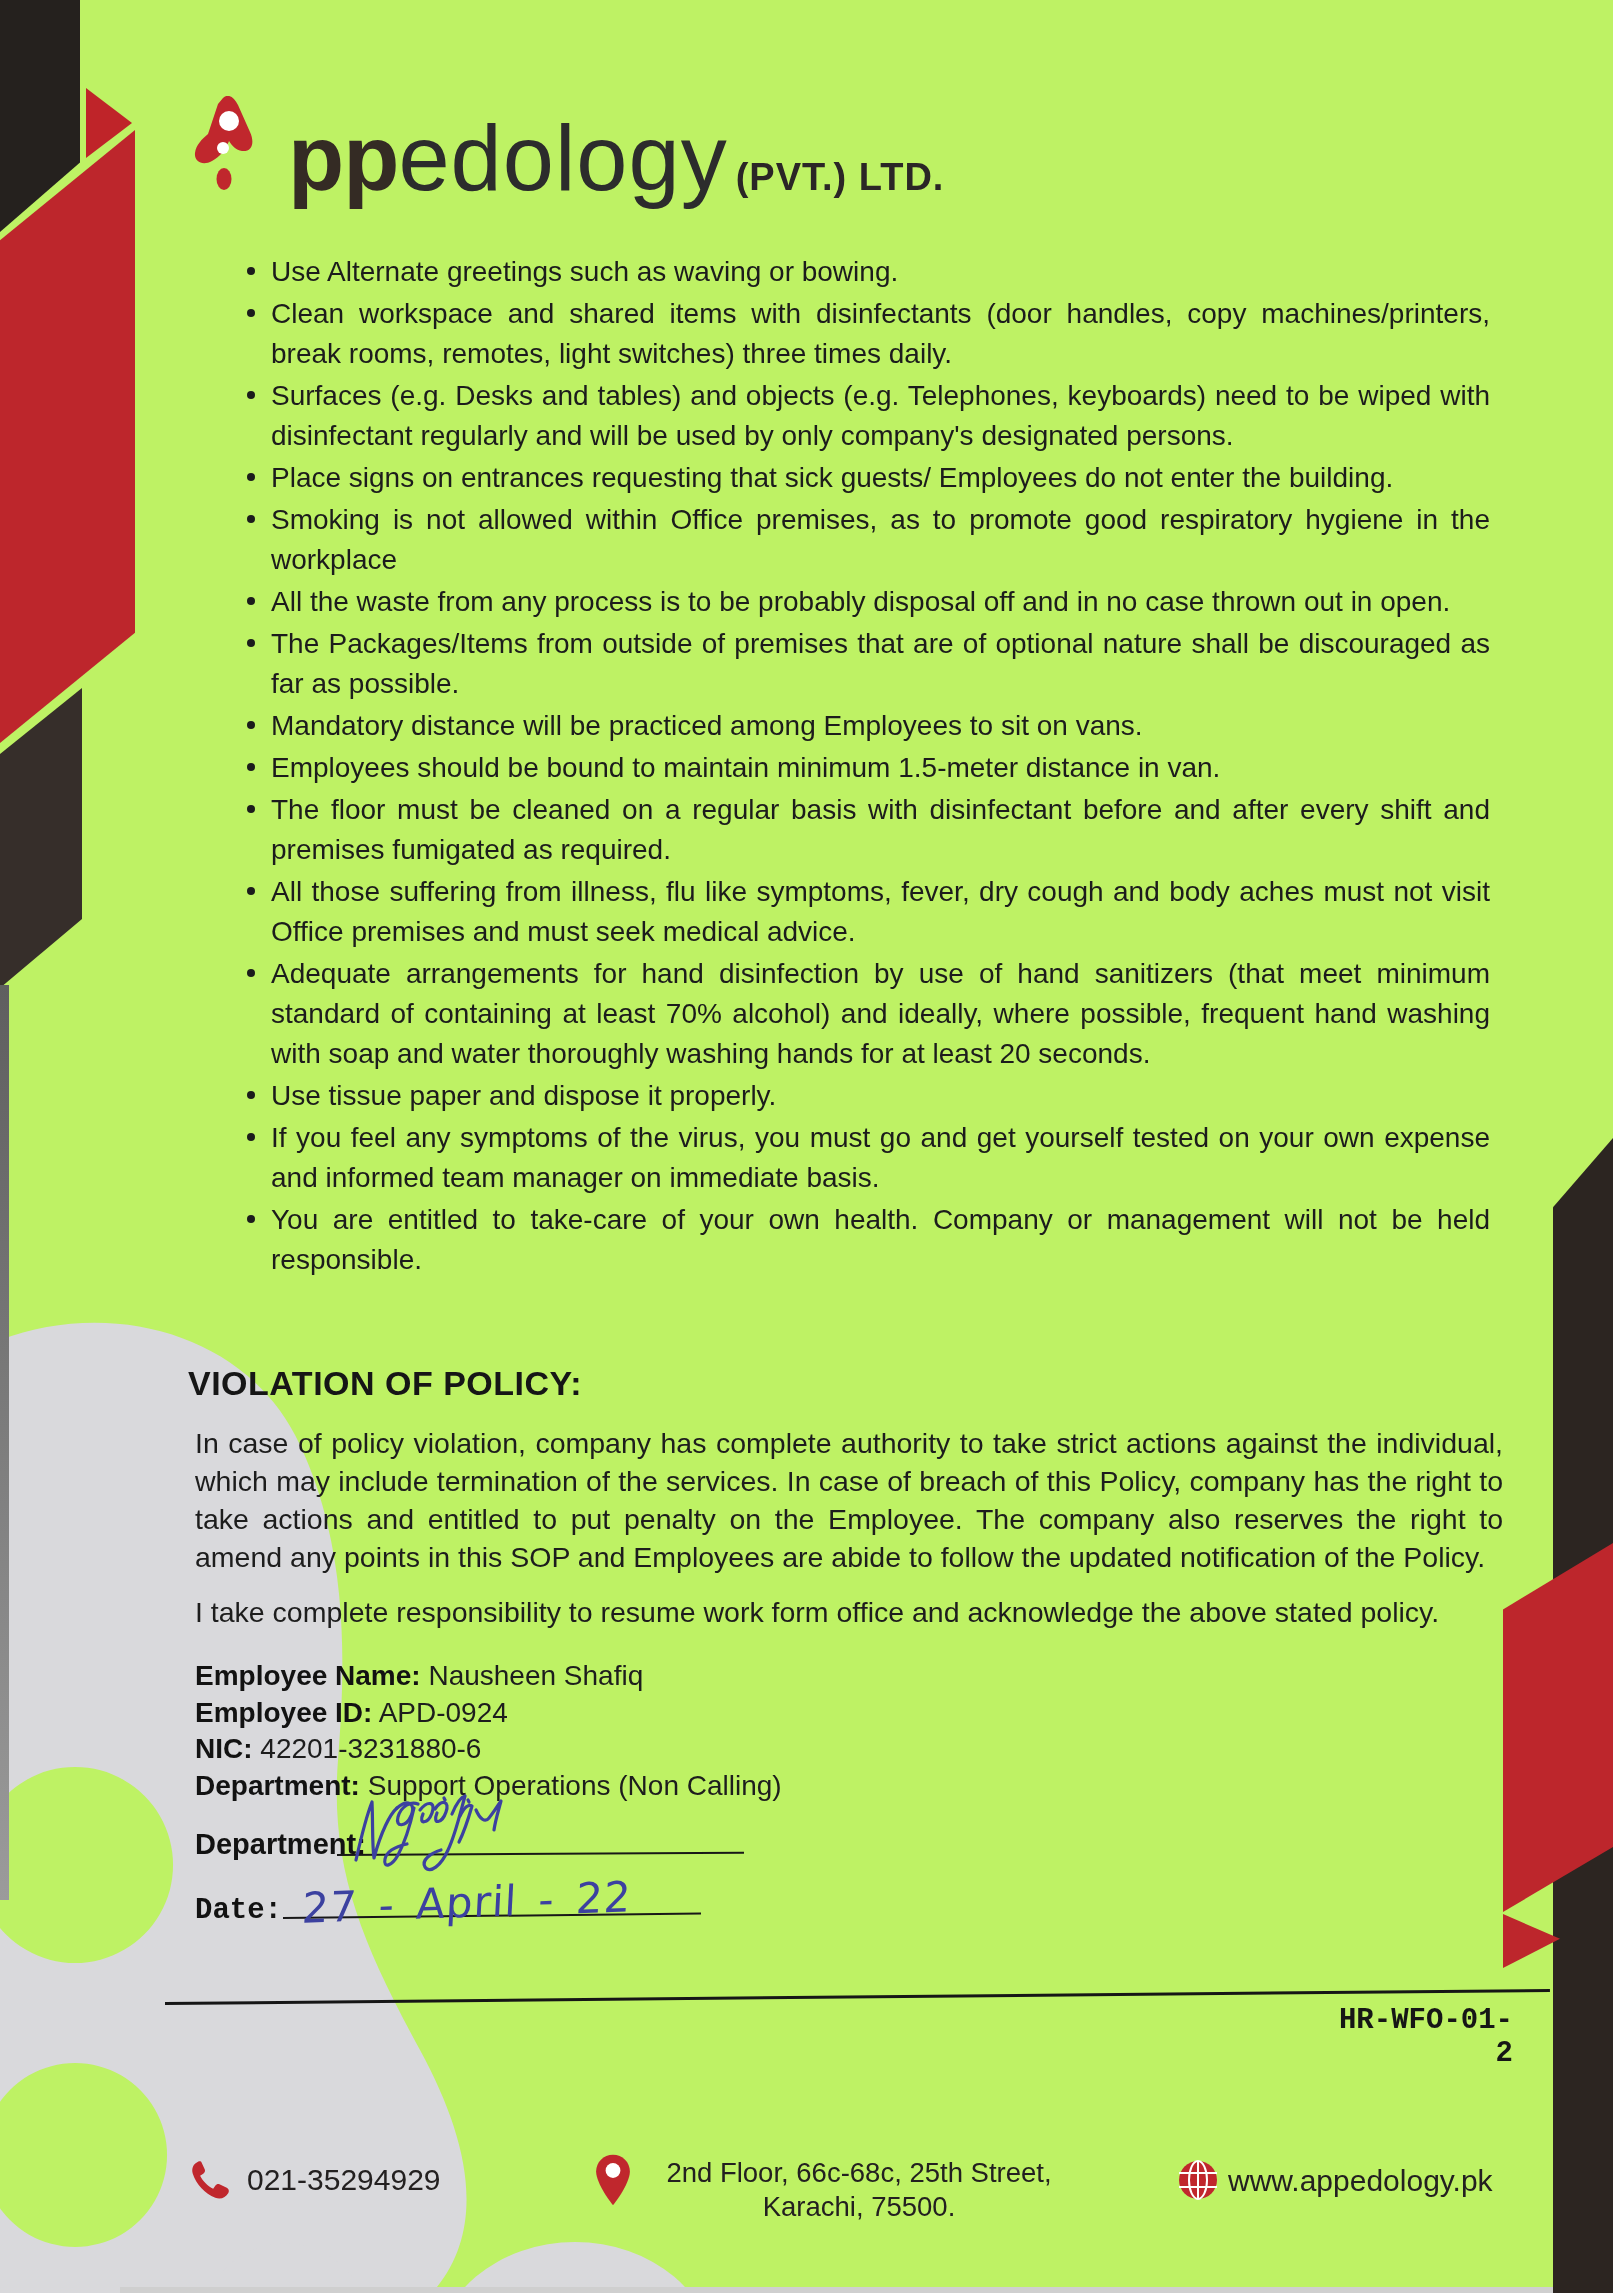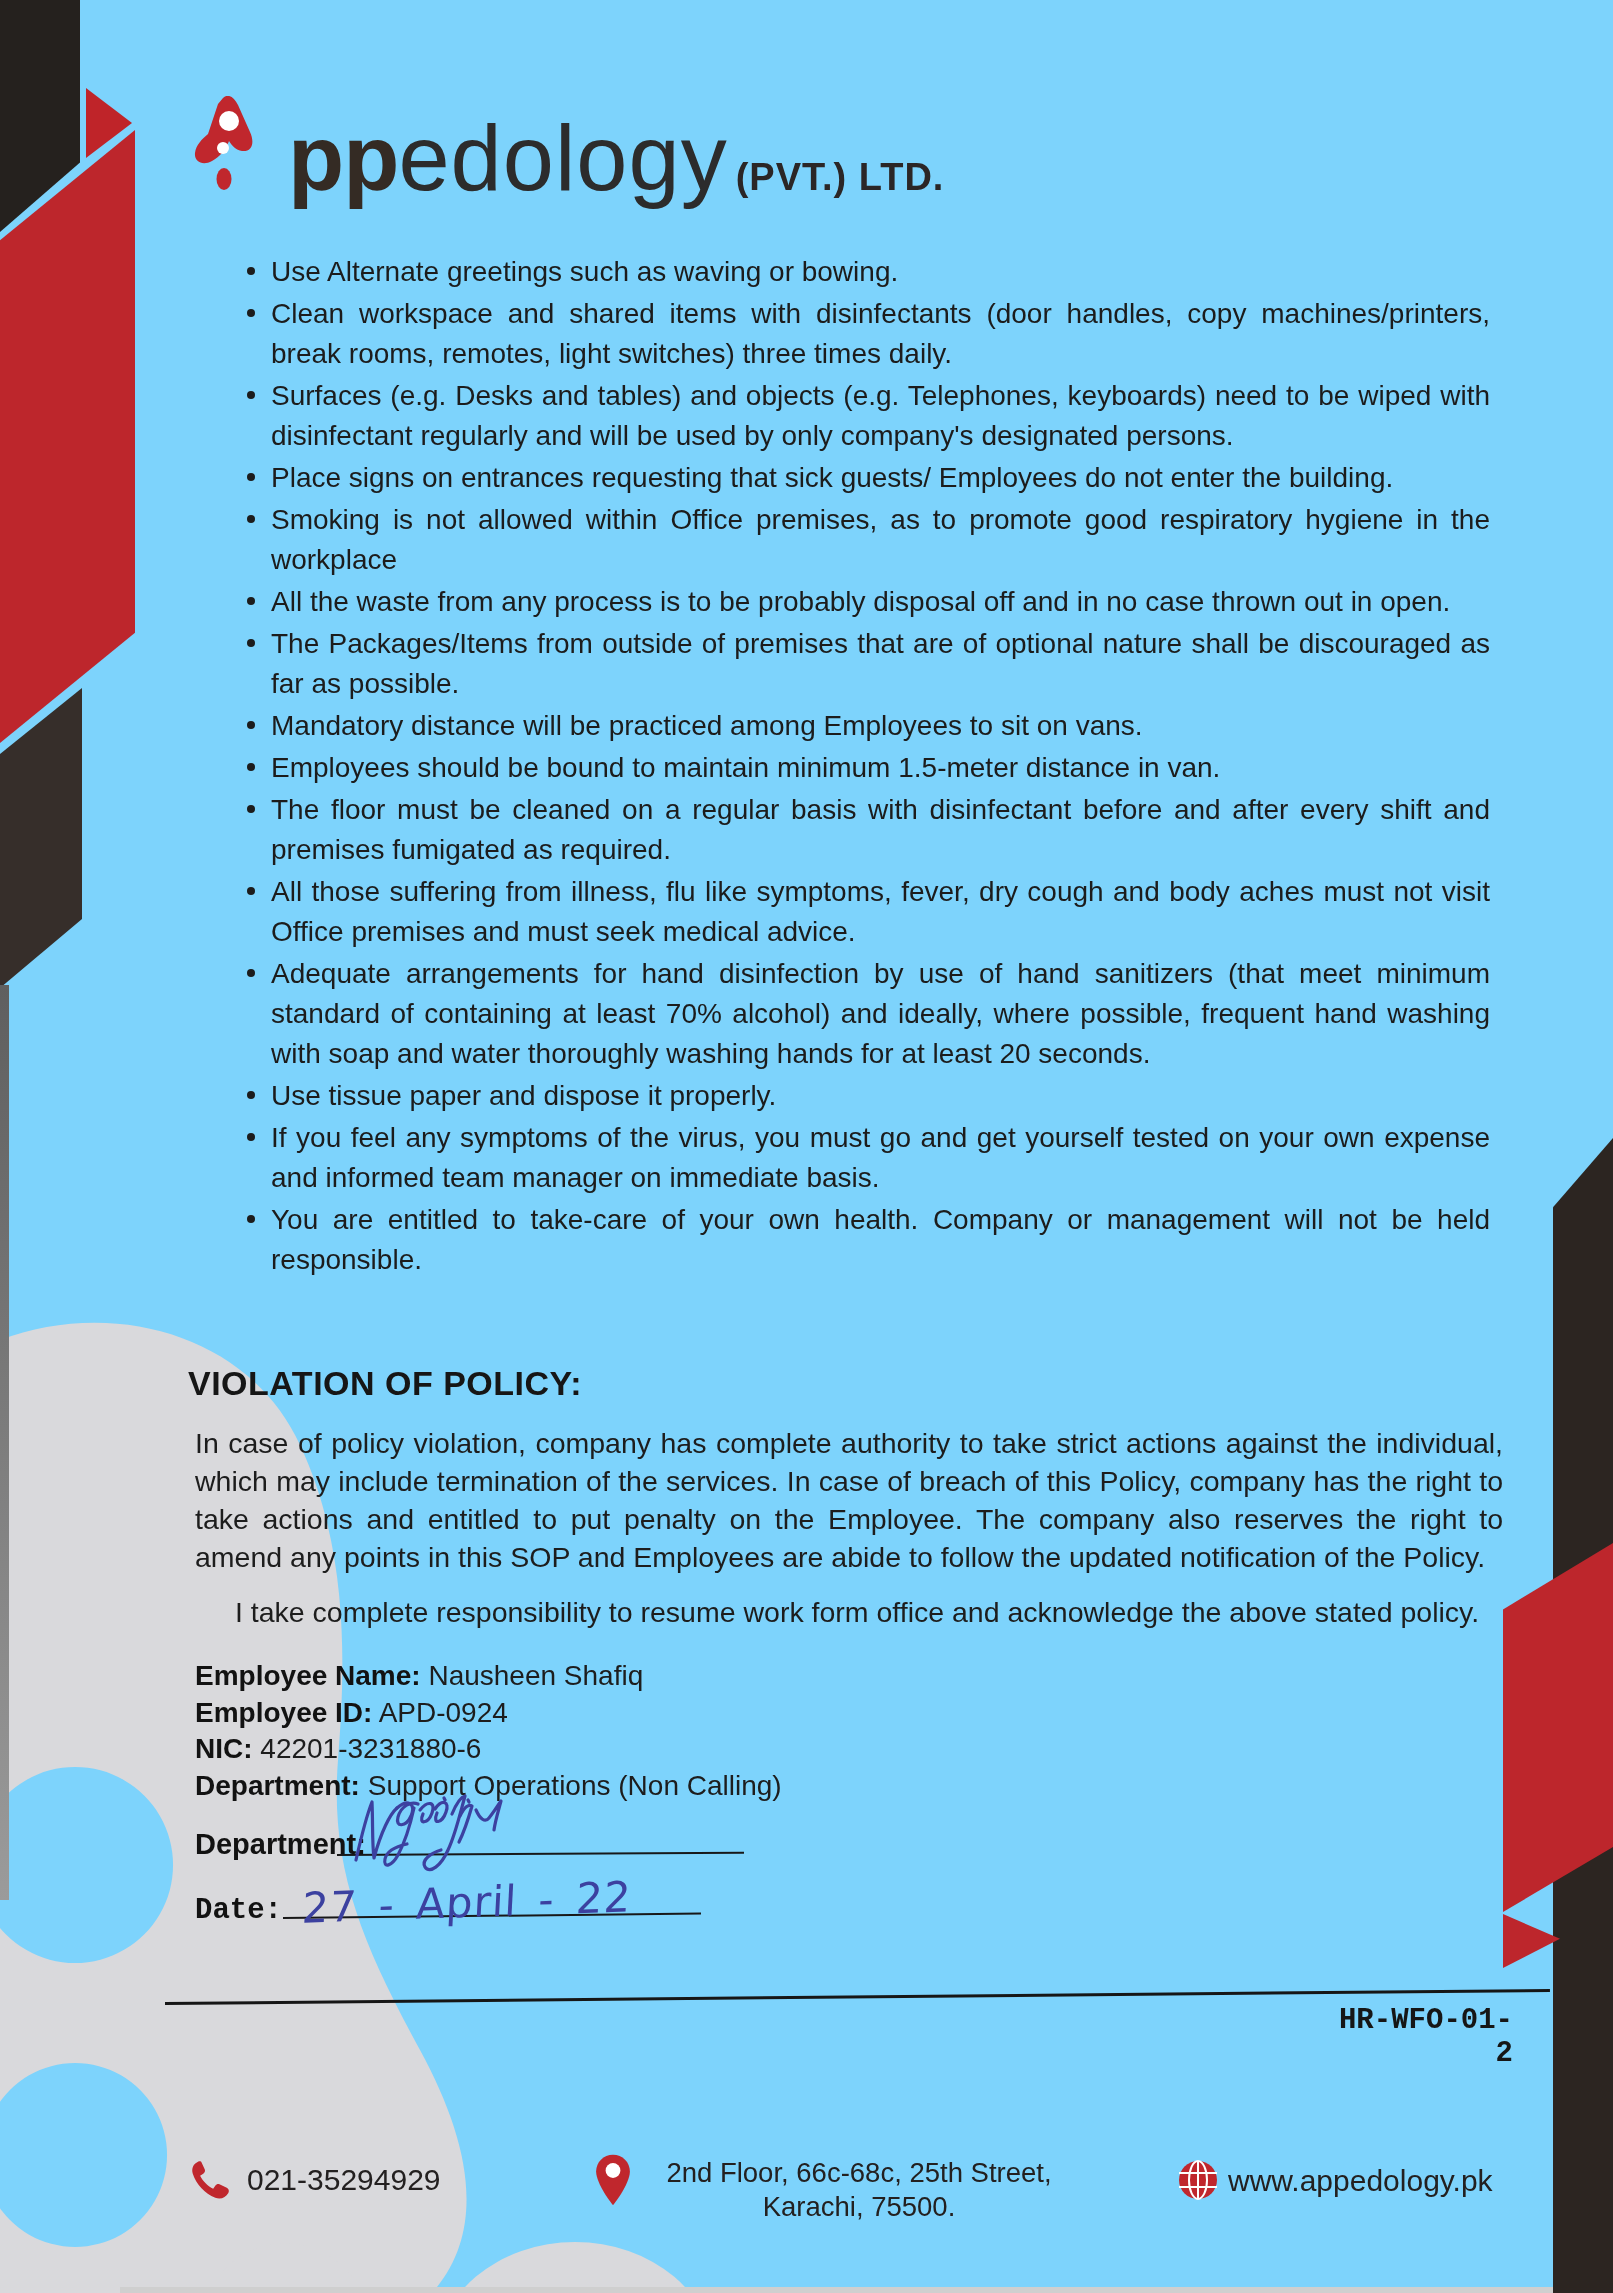--- a/index.html
+++ b/index.html
@@ -1,17 +1,17 @@
 <!DOCTYPE html>
 <html><head>
 <meta charset="utf-8">
 <style>
   html,body{margin:0;padding:0;background:#e8e8e8;}
   .page{
-    position:relative;width:1613px;height:2293px;background:#7dd3fc;
+    position:relative;width:1613px;height:2293px;background:#bef264;
     font-family:"Liberation Sans",sans-serif;color:#1d1d1d;overflow:hidden;
     margin:0 auto;
   }
   .abs{position:absolute;}
   
   .shape{position:absolute;z-index:1;}
   .black-corner{left:0;top:0;width:80px;height:232px;background:#25211e;
     clip-path:polygon(0 0,100% 0,100% 70%,0 100%);}
   .red-arrow{left:86px;top:88px;width:46px;height:70px;background:#bf2429;
     clip-path:polygon(0 0,100% 50%,0 100%);}
@@ -40,21 +40,21 @@
   .bullets ul{margin:0;padding:0;list-style:none;}
   .bullets li{position:relative;padding-left:33px;margin-bottom:2px;
     font-size:28px;line-height:40px;text-align:justify;color:#1c1c1c;}
   .bullets li::before{content:"";position:absolute;left:9px;top:15px;width:8px;height:8px;
     border-radius:50%;background:#1c1c1c;}
   
   .v-heading{left:188px;top:1364px;font-size:34px;font-weight:700;letter-spacing:.5px;
     color:#161616;z-index:2;}
   .v-par{left:195px;top:1424px;width:1308px;font-size:28.5px;line-height:38px;
     text-align:justify;z-index:2;}
-  .v-ack{left:195px;top:1596px;width:1308px;font-size:28.5px;z-index:2;margin-left:40px;}
+  .v-ack{left:195px;top:1596px;width:1308px;font-size:28.5px;z-index:2;}
   
   .emp{left:195px;top:1658px;font-size:28px;line-height:36.5px;z-index:2;}
   .emp b{font-weight:700;color:#121212;}
   
   .sig-label{left:195px;top:1828px;font-size:29px;font-weight:700;color:#121212;z-index:2;}
   .sig-line{left:337px;top:1854px;width:407px;border-top:2.5px solid #181818;
     transform:rotate(-.3deg);transform-origin:left;z-index:2;}
   .sig-scribble{left:348px;top:1792px;z-index:3;}
   .date-label{left:195px;top:1894px;font-size:29px;font-weight:700;color:#121212;z-index:2;font-family:Liberation Mono, monospace;}
   .date-line{left:283px;top:1917px;width:418px;border-top:2.5px solid #181818;

